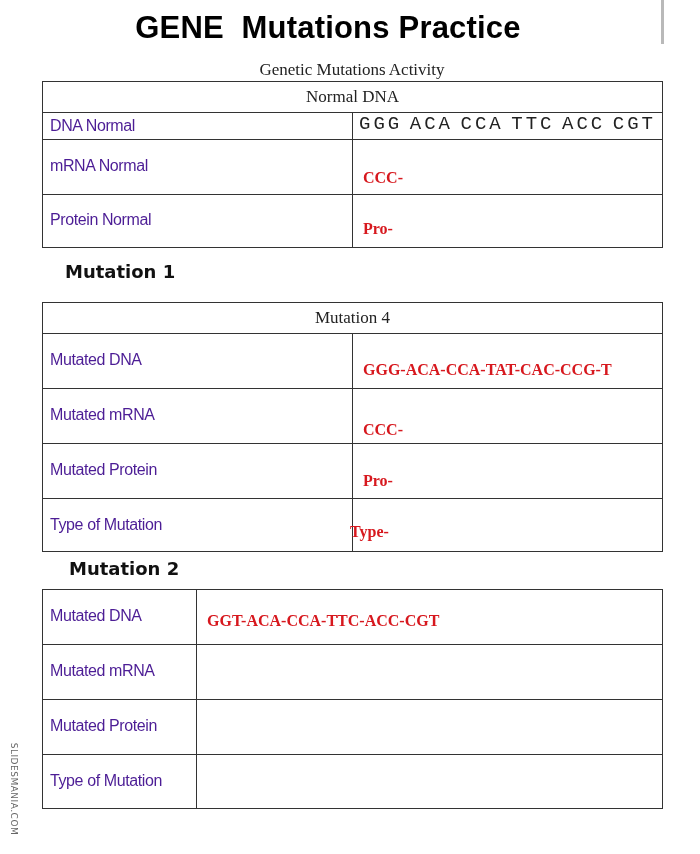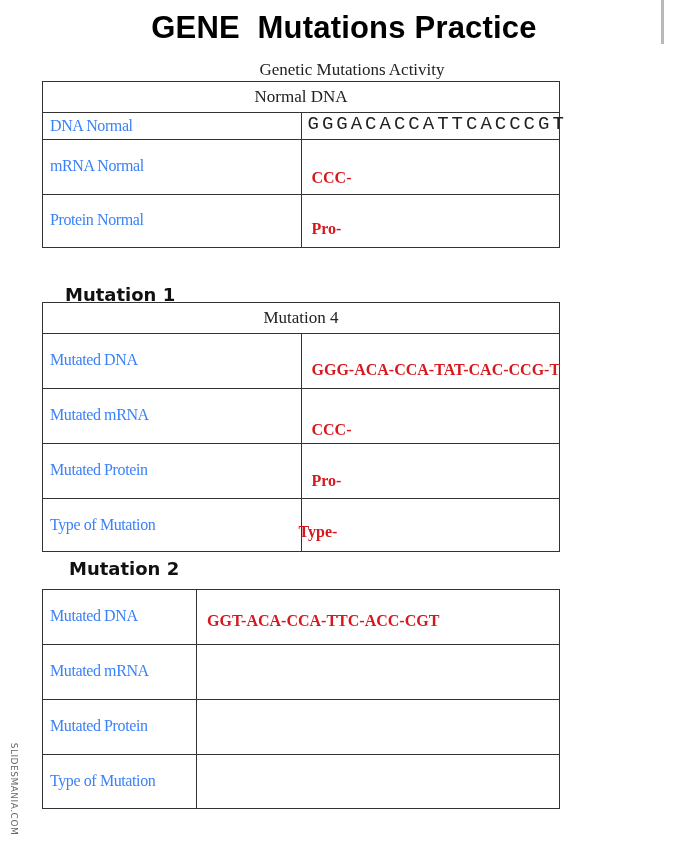--- a/index.html
+++ b/index.html
@@ -3,46 +3,46 @@
   <meta charset="utf-8">
   <style>
     html, body { margin: 0; padding: 0; }
     body {
       width: 700px; height: 854px; background: #ffffff; position: relative; overflow: hidden;
       font-family: "Liberation Serif", serif; color: #111;
     }
     .page-title {
       position: absolute; left: 0; width: 656px; top: 10px; text-align: center;
       font-family: "Liberation Sans", sans-serif; font-weight: bold; font-size: 31px; color: #000;
-      letter-spacing: 0.2px; white-space: pre; margin-left: 16px;
+      letter-spacing: 0.2px; white-space: pre;
     }
     .scroll-line {
       position: absolute; left: 661px; top: 0; width: 3px; height: 44px; background: #b9b9b9;
     }
     .activity-title {
       position: absolute; left: 42px; width: 620px; top: 60px; text-align: center;
       font-family: "Liberation Serif", serif; font-size: 17px; color: #222;
     }
     .section-label {
       position: absolute; font-family: "DejaVu Sans", sans-serif; font-weight: bold;
       font-size: 18px; color: #111;
     }
     table.sheet {
-      position: absolute; left: 42px; width: 518px; border-collapse: collapse;
+      position: absolute; left: 42px; width: 621px; border-collapse: collapse;
       table-layout: fixed;
     }
     table.sheet td {
       border: 1.5px solid #333; padding: 0; vertical-align: top; position: relative;
     }
     td.head {
       text-align: center; font-family: "Liberation Serif", serif; font-size: 17px; color: #222;
       vertical-align: middle !important;
     }
     td.label {
-      width: 146px; font-family: Liberation Serif, serif; font-size: 16px; color: #3b82f6;
+      width: 146px; font-family: Liberation Sans, sans-serif; font-size: 16px; color: #4c1d95;
       padding-left: 7px !important; letter-spacing: -0.4px;
     }
     td.label span { position: absolute; left: 7px; white-space: nowrap; }
     td.answer span.ans {
       position: absolute; left: 10px; white-space: nowrap;
       font-family: Liberation Serif, serif; font-weight: bold; font-size: 16px; color: #d7181e;
     }
     .codons {
       display: flex; justify-content: space-between; padding: 0 6px 0 6px;
       font-family: Liberation Mono, monospace; font-size: 19px; letter-spacing: 3px; color: #222;
@@ -93,21 +93,21 @@
     <td class="label">
           <span style="top:16px;">Protein Normal</span>
         </td>
     <td class="answer">
           <span class="ans" style="top:25px;">Pro-</span>
         </td>
   </tr>
 </tbody>
   </table>
 
-<div class="section-label" style="left:65px; top:284px;">Mutation 1</div>
+<div class="section-label" style="left:65px; top:261px;">Mutation 1</div>
 <table class="sheet" style="top:302px;padding-left:48px;">
   <tbody>
       <tr style="height:31px;">
     <td class="head" colspan="2">Mutation 4</td>
   </tr>
   <tr style="height:55px;">
     <td class="label">
           <span style="top:17px;">Mutated DNA</span>
         </td>
     <td class="answer">

